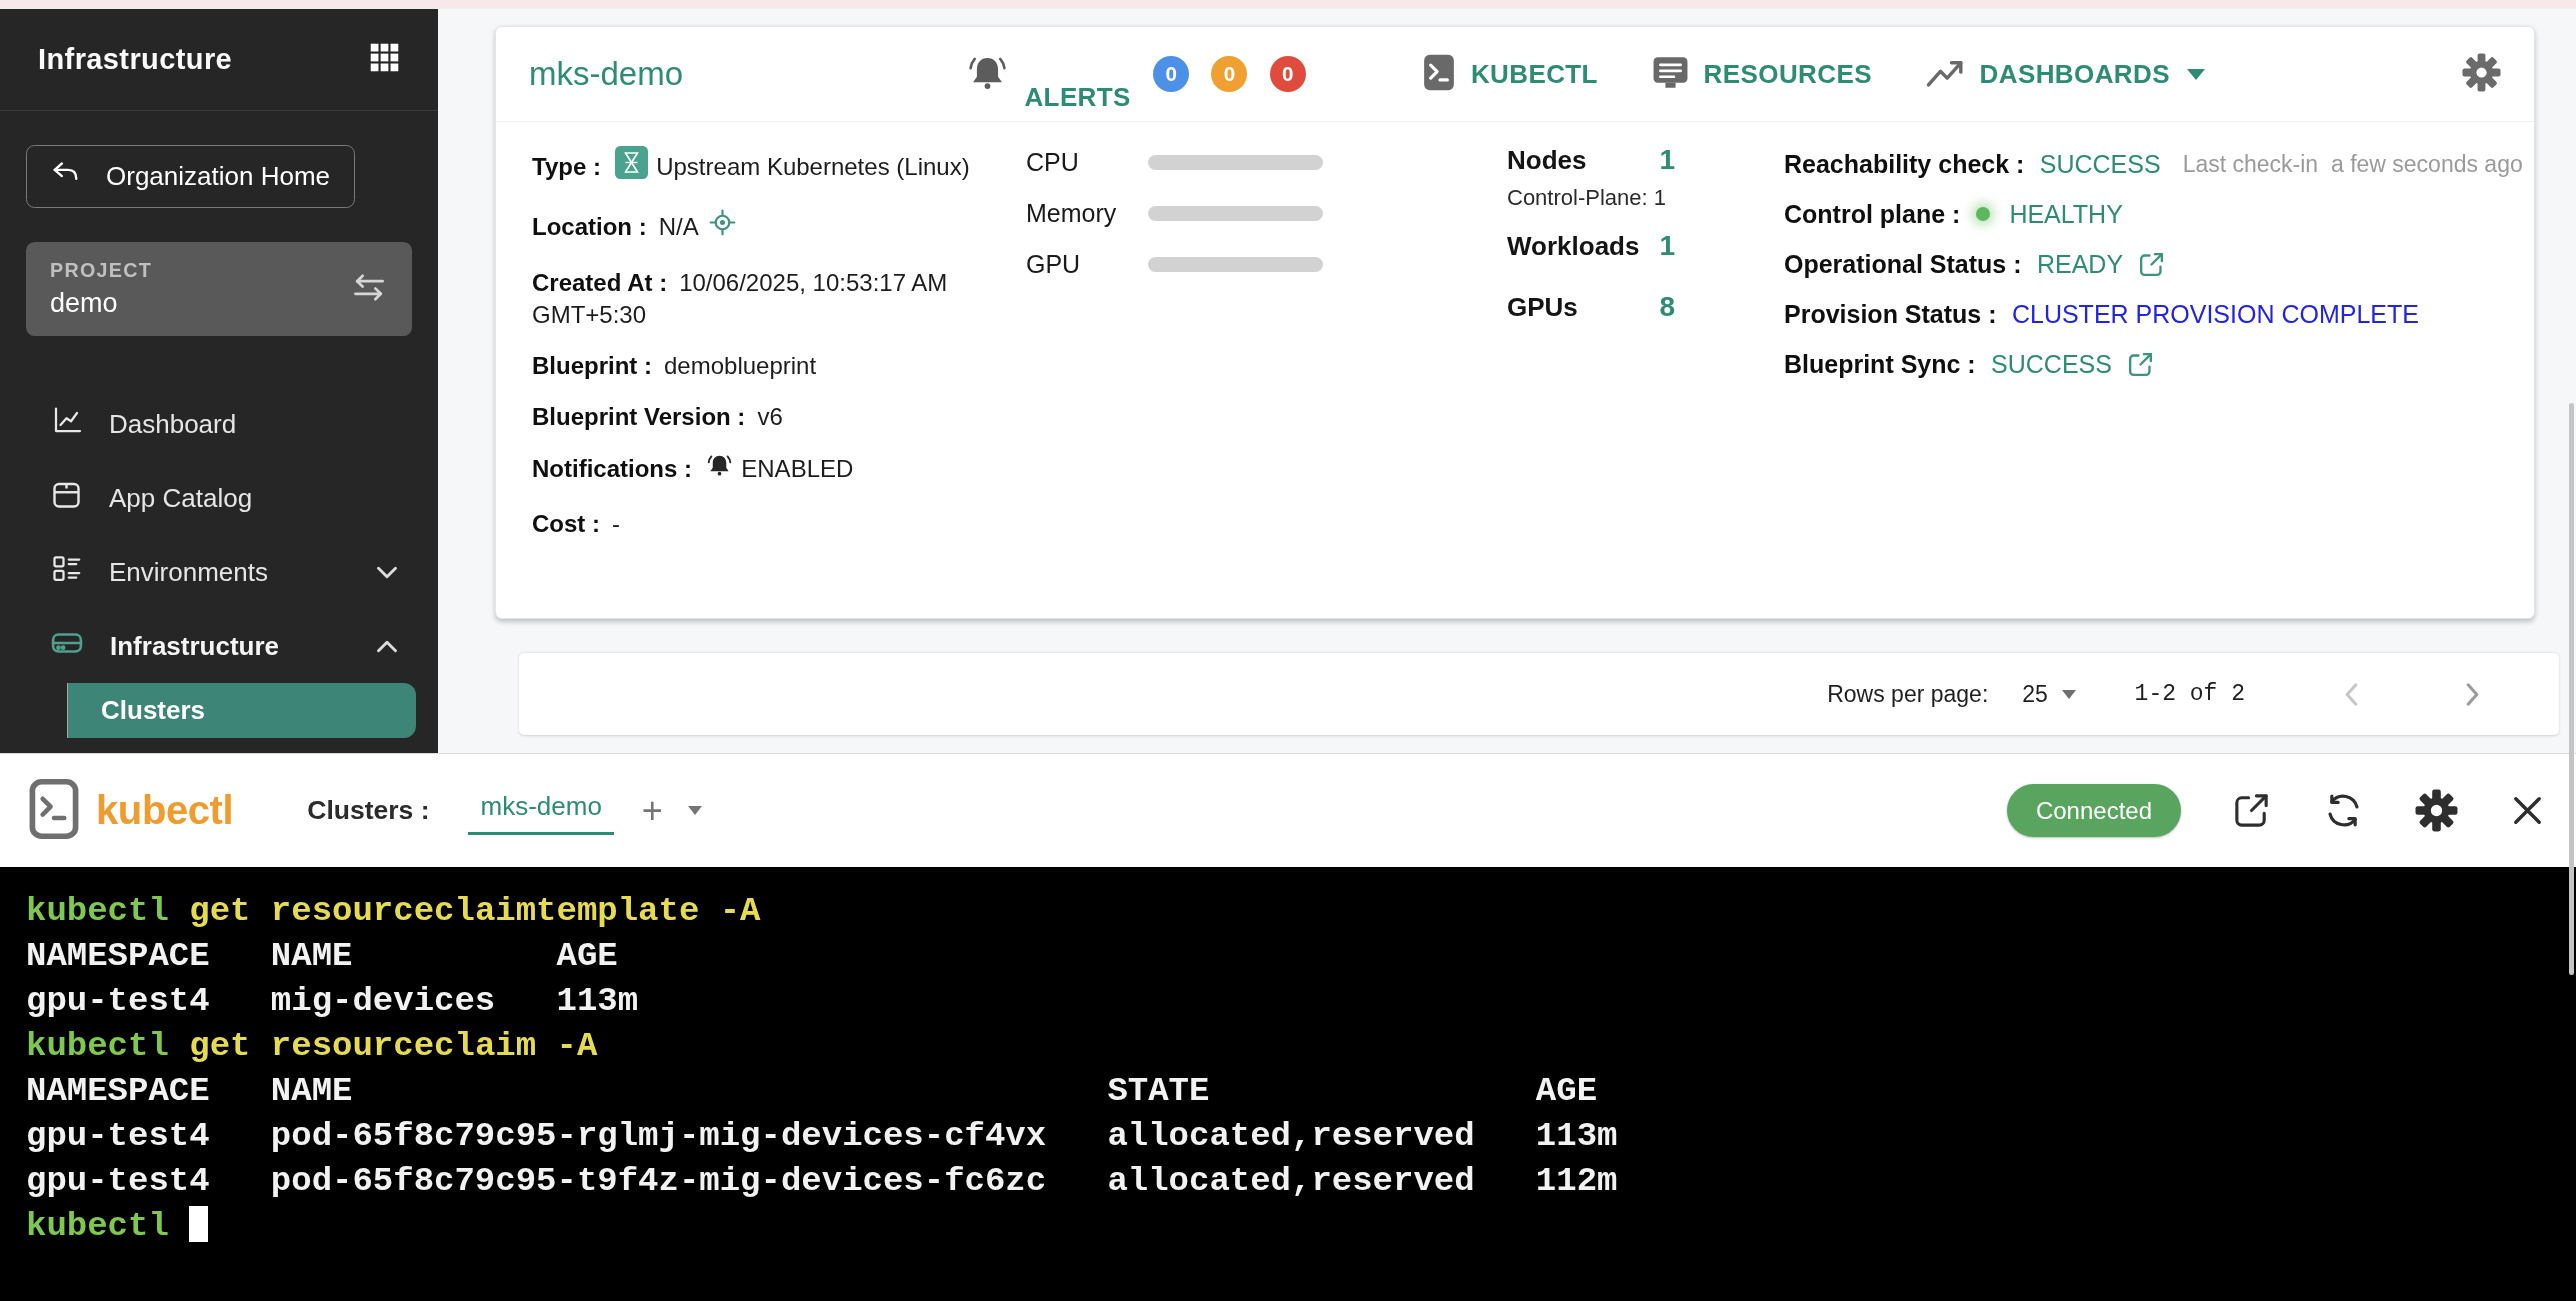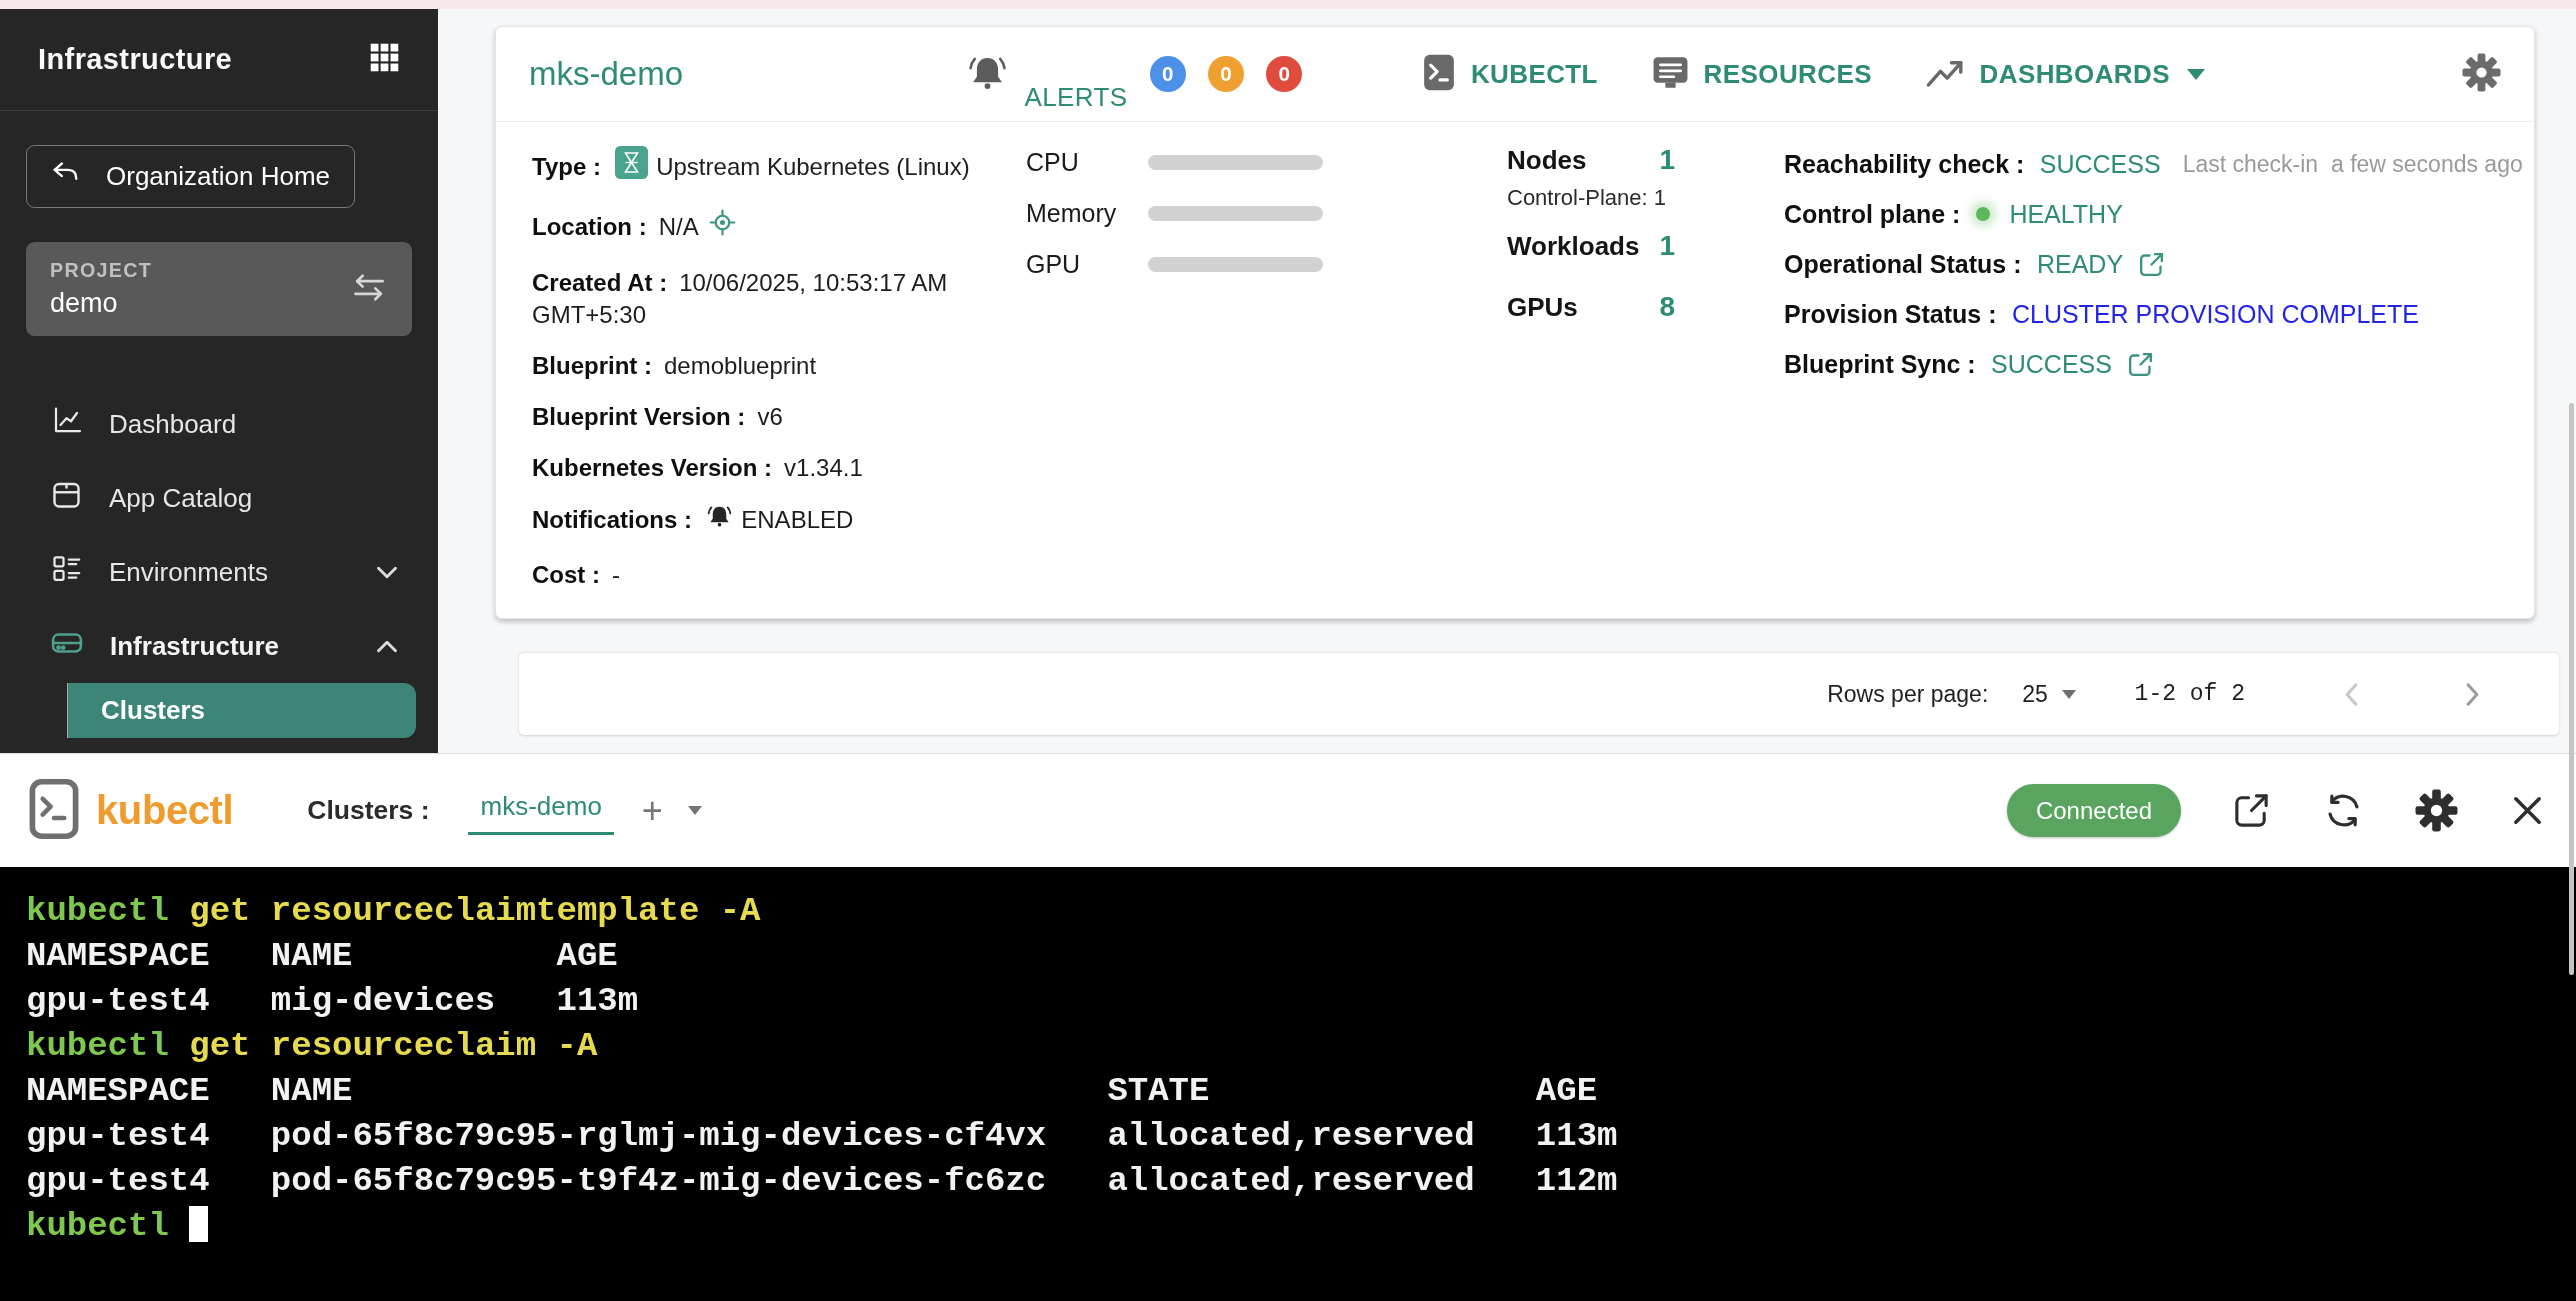--- a/index.html
+++ b/index.html
@@ -26,21 +26,21 @@
   .sub-wrap{margin-left:67px;border-left:1.7px solid #a9a9a9;}
   .sub-item{width:315px;height:55px;background:var(--sidebar-active-bg,#3D8577);border-radius:0 12px 12px 0;
             display:flex;align-items:center;padding-left:33px;font-size:26px;font-weight:700;color:#fff;cursor:pointer;}
 
   
   .main-card{position:absolute;left:495px;top:26px;width:2040px;height:593px;background:#fff;
              border:0.9px solid #e3e5e8;border-radius:6.9px;box-shadow:0 2.6px 5.1px rgba(0,0,0,.22);box-sizing:border-box;}
   .card-header{height:94px;display:flex;align-items:center;padding:0 33px;border-bottom:0.9px solid #efefef;}
   .cluster-name{font-size:33px;color:var(--accent-teal,#2E8B74);}
   .alerts{display:flex;align-items:center;gap:15.4px;margin-left:283px;cursor:pointer;}
-  .alerts-label{font-size:26px;font-weight:400;letter-spacing:0.4px;color:var(--accent-teal,#2E8B74);margin-top:47px;}
+  .alerts-label{font-size:26px;font-weight:700;letter-spacing:0.4px;color:var(--accent-teal,#2E8B74);margin-top:47px;}
   .badge{width:36px;height:36px;border-radius:50%;display:flex;align-items:center;justify-content:center;
          color:#fff;font-size:20.6px;font-weight:700;margin-left:6.9px;}
   .b-blue{background:var(--badge-blue,#4D90E8);} .b-orange{background:var(--badge-orange,#EFA030);} .b-red{background:var(--badge-red,#DF4B3D);}
   .actions{margin-left:auto;display:flex;align-items:center;gap:53px;}
   .action{display:flex;align-items:center;gap:13.7px;background:none;border:none;cursor:pointer;padding:0;}
   .action-label{font-size:26px;font-weight:700;letter-spacing:0.4px;color:var(--accent-teal,#2E8B74);}
   .caret-down{width:0;height:0;border-left:9.4px solid transparent;border-right:9.4px solid transparent;
               border-top:11px solid var(--accent-teal,#2E8B74);margin-left:3.4px;}
   .gear-btn{margin-left:257px;}
 
@@ -320,23 +320,20 @@
         <div class="drow">
           <span class="dlabel">Created At :</span><span>10/06/2025, 10:53:17 AM GMT+5:30</span>
         </div>
         <div class="drow">
           <span class="dlabel">Blueprint :</span><span>demoblueprint</span>
         </div>
         <div class="drow">
           <span class="dlabel">Blueprint Version :</span><span>v6</span>
         </div>
         <div class="drow">
-          <span class="dlabel">Kubernetes Version :</span><span>v1.34.1</span>
-        </div>
-        <div class="drow">
           <span class="dlabel">Notifications :</span><span class="inline-ic"><svg width="27" height="26" viewBox="0 0 50 46">
                 <path d="M25 6 c-7.5 0-12.5 5.5-12.5 13.5 v8.5 l-4.5 6.5 h34 l-4.5-6.5 v-8.5 C37.5 11.5 32.5 6 25 6 z" fill="#262626"></path>
                 <circle cx="25" cy="39" r="3.4" fill="#262626"></circle>
                 <path d="M10 7 a21 21 0 0 0 -5 11" fill="none" stroke="#262626" stroke-width="3.4" stroke-linecap="round"></path>
                 <path d="M40 7 a21 21 0 0 1 5 11" fill="none" stroke="#262626" stroke-width="3.4" stroke-linecap="round"></path>
               </svg></span><span>ENABLED</span>
         </div>
         <div class="drow">
           <span class="dlabel">Cost :</span><span>-</span>
         </div>

